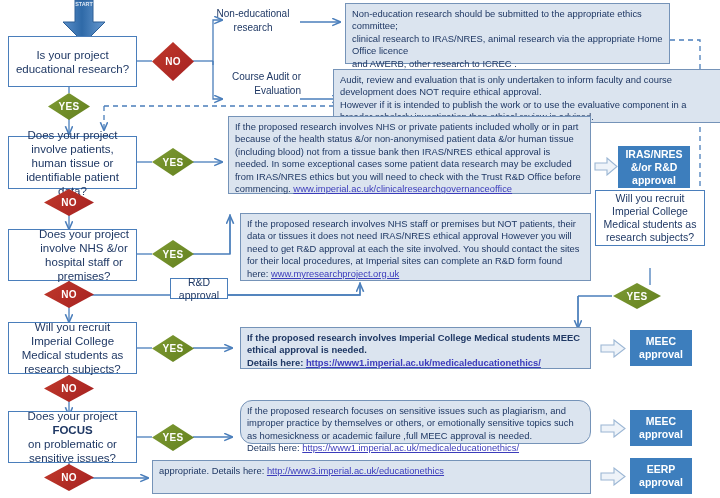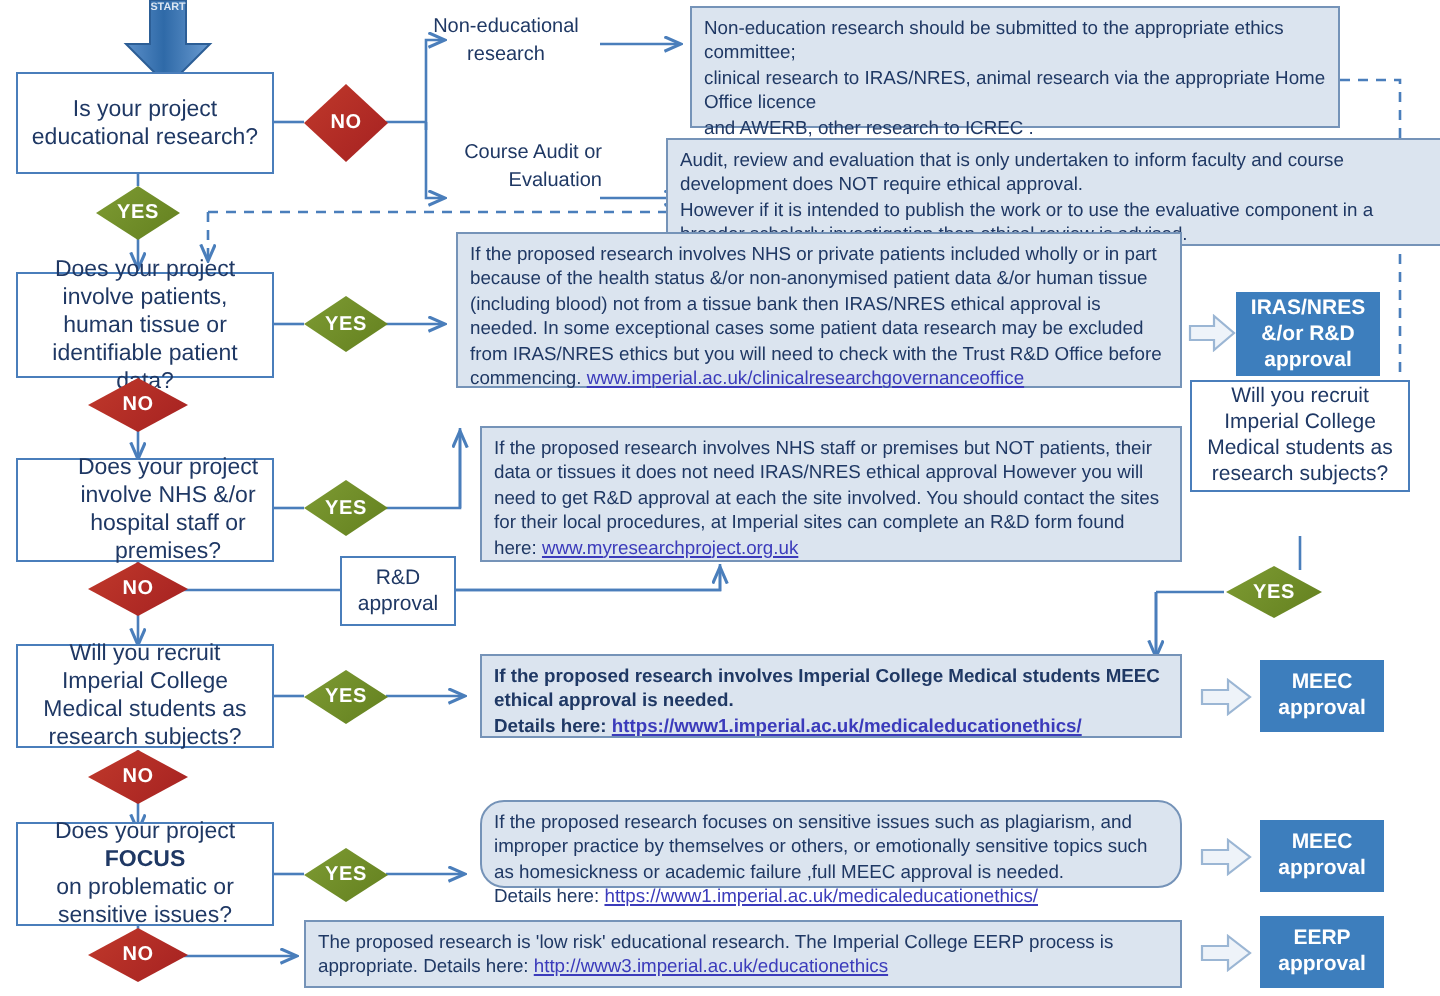--- a/index.html
+++ b/index.html
@@ -279,21 +279,21 @@
   <div class="d-wrap" style="left:44px;top:281px;width:50px;height:27px;">
     <div class="diamond d-no">
         <span>NO</span>
       </div>
   </div>
 
   <div class="node info" style="left:240px;top:213px;width:351px;height:68px;">
     <span>If the proposed research involves NHS staff or premises but </span><b>NOT</b><span> patients, their data or tissues it does not need  IRAS/NRES ethical approval However you will need to get R&amp;D approval at each the site involved. You should contact the sites for their local procedures, at Imperial sites can complete an R&amp;D form found here: </span><a href="#">www.myresearchproject.org.uk</a>
   </div>
 
-  <div class="node qbox small" style="left:170px;top:278px;width:58px;height:35px;">
+  <div class="node qbox small" style="left:170px;top:278px;width:58px;height:21px;">
     <span>R&amp;D approval</span>
   </div>
 
   <div class="node qbox small" style="left:595px;top:190px;width:110px;height:56px;">
     <span>Will you recruit Imperial College Medical students as research subjects?</span>
   </div>
 
   <div class="d-wrap" style="left:613px;top:283px;width:48px;height:26px;">
     <div class="diamond d-yes">
         <span>YES</span>
@@ -366,21 +366,20 @@
       <div>approval</div>
     </div>
   </div>
   <div class="chev" style="left:600px;top:419px;width:26px;height:19px;">
     <svg width="26" height="19" viewBox="0 0 26 19">
       <path d="M1,6 L14,6 L14,1 L25,9.5 L14,18 L14,13 L1,13 Z" fill="#eef3f9" stroke="#9bb6d4" stroke-width="1.1"></path>
     </svg>
   </div>
 
   <div class="node info" style="left:152px;top:460px;width:439px;height:34px;">
-    <div>The proposed research is 'low risk' educational research. The Imperial College EERP process is</div>
     <div>
       <span>appropriate.  Details here: </span><a href="#">http://www3.imperial.ac.uk/educationethics</a>
     </div>
   </div>
 
   <div class="node approval" style="left:630px;top:458px;width:62px;height:36px;">
     <div>
       <div>EERP</div>
       <div>approval</div>
     </div>

